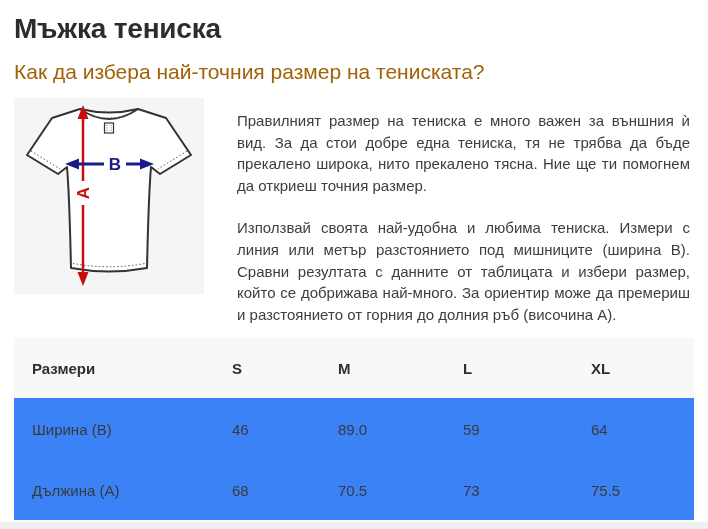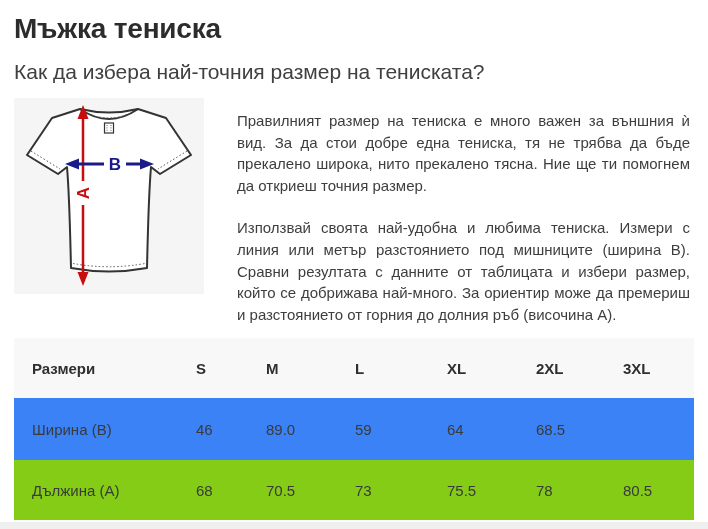--- a/index.html
+++ b/index.html
@@ -9,43 +9,44 @@
     -webkit-font-smoothing:antialiased;
   }
   .page{width:708px;height:529px;position:relative;background:#ffffff;}
   .container{padding:0 14px;}
   .page-title{
     margin:10px 0 0;font-size:28px;line-height:38px;font-weight:600;
     color:#2c2c2c;letter-spacing:-0.2px;
   }
   .page-subtitle{
     margin:9px 0 12px;font-size:21px;line-height:29px;font-weight:400;
-    color:#404040;
+    color:#a16207;
   }
   .content{display:flex;margin-top:12px;}
   .diagram-box{
     width:190px;height:196px;flex:0 0 190px;background:#f5f5f5;
   }
   .text-col{
     margin-left:29px;width:461px;padding-top:8px;
     font-size:15px;line-height:21.6px;color:#3e3e3e;text-align:justify;
   }
   .text-col p{margin:4px;}
   .text-col p.first{margin-bottom:21px;}
   .table-wrap{margin-top:9px;}
   .trow{
     display:grid;
     grid-template-columns:164px 70px 89px 92px 89px 87px 1fr;
     align-items:center;
+    gap:36px;
   }
   .trow > div{padding-left:18px;font-size:15px;color:#3a3a3a;}
   .trow.head{height:60px;background:#f8f8f8;}
   .trow.head > div{font-weight:700;color:#2f2f2f;}
   .trow.r1{height:62px;background:#3b82f6;}
-  .trow.r2{height:60px;background:#84cc16;}
+  .trow.r2{height:60px;background:#3b82f6;}
   .bottom-strip{
     position:absolute;left:0;bottom:0;width:708px;height:17px;background:#f0f0f0;
   }
 </style>
 </head>
 <body>
 
 <div class="page">
   <div class="container">
     <h1 class="page-title">Мъжка тениска</h1>

